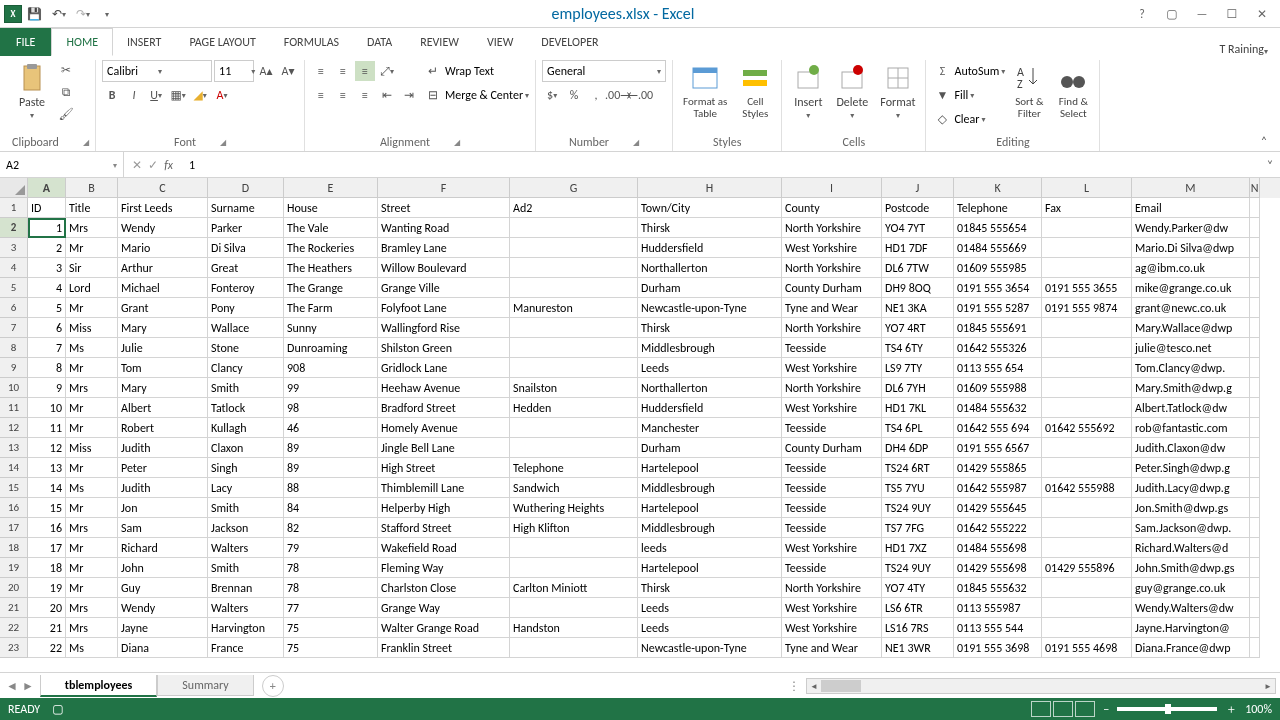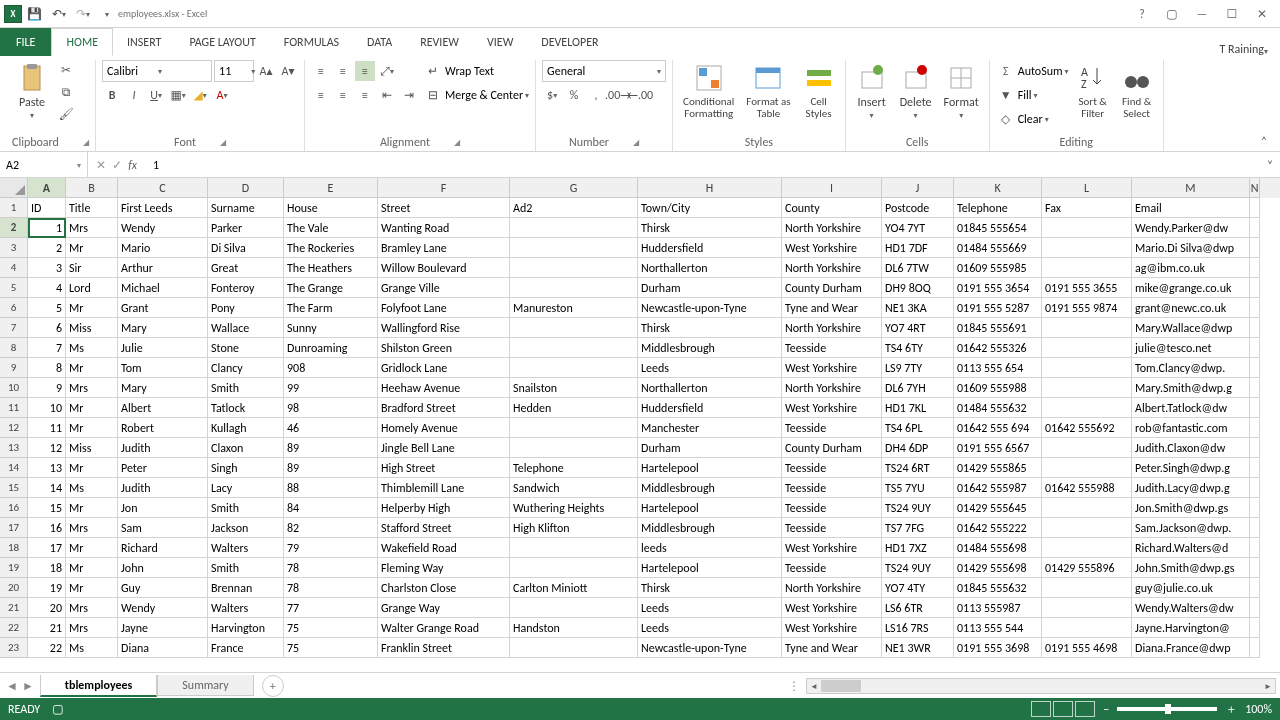--- a/index.html
+++ b/index.html
@@ -3,21 +3,21 @@
 <meta charset="utf-8">
 <style>
 *{margin:0;padding:0;box-sizing:border-box;font-family:"Segoe UI",Calibri,sans-serif;font-size:12px;user-select:none}
 body{background:#fff;overflow:hidden}
 .window{width:1280px;height:720px;background:#fff;display:flex;flex-direction:column}
 .titlebar{height:28px;background:#fff;display:flex;align-items:center;padding:0 4px;border-bottom:1px solid #d4d4d4}
 .qat{display:flex;align-items:center;gap:2px}
 .qat-btn{width:22px;height:22px;display:flex;align-items:center;justify-content:center;color:#444}
 .qat-btn.disabled{color:#b0b0b0}
 .excel-icon{width:18px;height:18px;background:#217346;color:#fff;display:flex;align-items:center;justify-content:center;font-weight:bold;font-size:9px;border:1px solid #1a5c38}
-.title-center{flex:1;text-align:left;color:#737373;font-size:10px}
+.title-center{flex:1;text-align:center;color:#0369a1;font-size:16px}
 .win-controls{display:flex;gap:2px}
 .win-btn{width:28px;height:22px;display:flex;align-items:center;justify-content:center;color:#666}
 .menubar{height:28px;background:#fff;display:flex;align-items:stretch;padding-left:0}
 .file-tab{background:#217346;color:#fff;padding:0 16px;display:flex;align-items:center;font-size:12px}
 .menu-tab{padding:0 14px;display:flex;align-items:center;color:#444;font-size:12px;cursor:pointer}
 .menu-tab.active{border:1px solid #d4d4d4;border-bottom:1px solid #fff;background:#fff;color:#217346}
 .user-area{margin-left:auto;padding:0 12px;display:flex;align-items:flex-end;color:#444;gap:0}
 .ribbon{height:96px;background:#fff;border-bottom:1px solid #d4d4d4;display:flex;padding:4px 6px 0}
 .ribbon-group{display:flex;flex-direction:column;border-right:1px solid #e0e0e0;padding:0 6px;height:100%}
 .ribbon-group-content{flex:1;display:flex;align-items:flex-start;gap:4px}
@@ -25,21 +25,21 @@
 .rg-launcher{font-size:8px;color:#888}
 .big-btn{display:flex;flex-direction:column;align-items:center;justify-content:center;padding:2px 4px;gap:2px;cursor:pointer}
 .big-btn svg,.big-btn .icn{width:32px;height:32px}
 .big-btn-label{font-size:11px;color:#444;text-align:center;line-height:1.1}
 .small-row{display:flex;gap:2px;align-items:center;height:22px}
 .sm-icon{width:20px;height:20px;display:flex;align-items:center;justify-content:center;color:#555}
 .font-select{border:1px solid #ccc;height:22px;padding:0 4px;font-size:12px;display:flex;align-items:center;gap:20px;background:#fff}
 .dd-arrow{font-size:8px;color:#666}
 .vert-stack{display:flex;flex-direction:column;gap:2px}
 .namebox-row{height:26px;border-bottom:1px solid #d4d4d4;display:flex;align-items:center;background:#fff}
-.namebox{width:88px;border-right:1px solid #d4d4d4;height:100%;display:flex;align-items:center;padding:0 6px;font-size:12px}
+.namebox{width:124px;border-right:1px solid #d4d4d4;height:100%;display:flex;align-items:center;padding:0 6px;font-size:12px}
 .namebox-dd{margin-left:auto;color:#888;font-size:8px}
 .fx-btns{display:flex;gap:6px;padding:0 8px;color:#999}
 .fx-btns .fx-icon{font-style:italic;color:#666}
 .formula-bar{flex:1;padding:0 8px;font-size:12px}
 .grid-area{flex:1;display:flex;flex-direction:column;overflow:hidden}
 .col-headers{display:flex;height:20px;background:#f0f0f0}
 .corner{width:28px;border-right:1px solid #ccc;border-bottom:1px solid #ccc;background:#e8e8e8;position:relative}
 .corner::after{content:"";position:absolute;right:2px;bottom:2px;border:5px solid transparent;border-right-color:#999;border-bottom-color:#999}
 .col-h{border-right:1px solid #ccc;border-bottom:1px solid #ccc;display:flex;align-items:center;justify-content:center;font-size:12px;color:#444;background:#f0f0f0}
 .col-h.sel{background:#d5e3cf;font-weight:bold}
@@ -218,29 +218,20 @@
       <div class="ribbon-group-label">
           <span>Number</span>
           <span class="rg-launcher">◢</span>
         </div>
     </div>
 
     <div class="ribbon-group">
       <div class="ribbon-group-content">
         <div class="big-btn">
             <svg class="icn" viewBox="0 0 32 32">
-              <rect x="4" y="4" width="24" height="24" fill="#fff" stroke="#aaa"></rect>
-              <rect x="6" y="6" width="8" height="8" fill="#5b9bd5"></rect>
-              <rect x="18" y="18" width="8" height="8" fill="#ed7d31"></rect>
-            </svg>
-            <div class="big-btn-label" style="white-space:pre-line">Conditional
-Formatting</div>
-          </div>
-        <div class="big-btn">
-            <svg class="icn" viewBox="0 0 32 32">
               <rect x="4" y="6" width="24" height="20" fill="#fff" stroke="#5b9bd5"></rect>
               <rect x="4" y="6" width="24" height="5" fill="#5b9bd5"></rect>
             </svg>
             <div class="big-btn-label" style="white-space:pre-line">Format as
 Table</div>
           </div>
         <div class="big-btn">
             <svg class="icn" viewBox="0 0 32 32">
               <rect x="4" y="8" width="24" height="6" fill="#70ad47"></rect>
               <rect x="4" y="18" width="24" height="6" fill="#ffc000"></rect>
@@ -690,21 +681,21 @@
           <div class="cell cw-C">Guy</div>
           <div class="cell cw-D">Brennan</div>
           <div class="cell cw-E">78</div>
           <div class="cell cw-F">Charlston Close</div>
           <div class="cell cw-G">Carlton Miniott</div>
           <div class="cell cw-H">Thirsk</div>
           <div class="cell cw-I">North Yorkshire</div>
           <div class="cell cw-J">YO7 4TY</div>
           <div class="cell cw-K">01845 555632</div>
           <div class="cell cw-L"></div>
-          <div class="cell cw-M">guy@julie.co.uk</div>
+          <div class="cell cw-M">guy@grange.co.uk</div>
           <div class="cell cw-N"></div>
         </div>
         <div class="row">
           <div class="row-h">21</div>
           <div class="cell cw-A num">20</div>
           <div class="cell cw-B">Mrs</div>
           <div class="cell cw-C">Wendy</div>
           <div class="cell cw-D">Walters</div>
           <div class="cell cw-E">77</div>
           <div class="cell cw-F">Grange Way</div>

